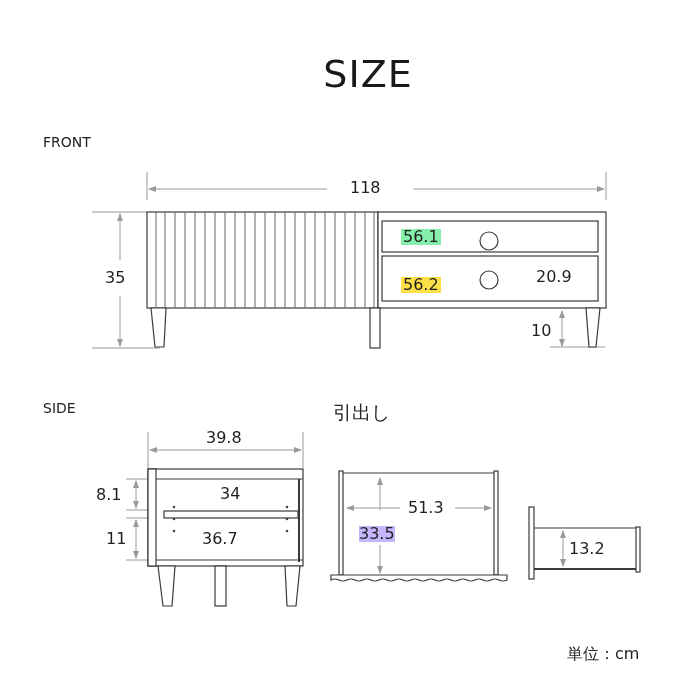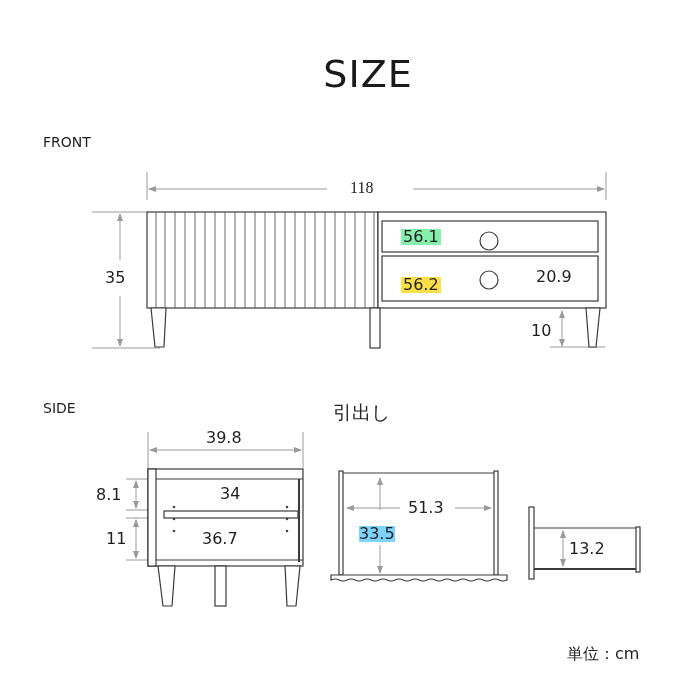--- a/index.html
+++ b/index.html
@@ -144,30 +144,30 @@
     <line x1="534" y1="528" x2="636" y2="528"></line>
     <rect x="636" y="527" width="4" height="45"></rect>
     <line x1="534" y1="569" x2="636" y2="569" stroke-width="2"></line>
   </g>
   <g stroke="#9a9a9a" stroke-width="1" fill="none">
     <line x1="563" y1="548" x2="563" y2="531" marker-end="url(#ah)"></line>
     <line x1="563" y1="548" x2="563" y2="566" marker-end="url(#ah)"></line>
   </g>
 </svg>
 
-<div class="abs dim" style="left:350px;top:180px;font-family:Liberation Serif, serif;">118</div>
+<div class="abs dim" style="left:350px;top:180px;">118</div>
 <div class="abs dim" style="left:105px;top:270px;">35</div>
 <div class="abs dim" style="left:401px;top:229px;background:#86efac;padding:0 2px;">56.1</div>
 <div class="abs dim" style="left:401px;top:277px;background:#fde047;padding:0 2px;">56.2</div>
 <div class="abs dim" style="left:536px;top:269px;">20.9</div>
 <div class="abs dim" style="left:531px;top:323px;">10</div>
 
 <div class="abs dim" style="left:206px;top:430px;">39.8</div>
 <div class="abs dim" style="left:96px;top:487px;">8.1</div>
 <div class="abs dim" style="left:106px;top:531px;">11</div>
 <div class="abs dim" style="left:220px;top:486px;">34</div>
 <div class="abs dim" style="left:202px;top:531px;">36.7</div>
 
 <div class="abs dim" style="left:408px;top:500px;">51.3</div>
-<div class="abs dim" style="left:359px;top:526px;background:#7dd3fc;">33.5</div>
+<div class="abs dim" style="left:359px;top:526px;background:#c4b5fd;">33.5</div>
 <div class="abs dim" style="left:569px;top:541px;">13.2</div>
 
 <div class="abs unit" style="left:567px;top:644px;">単位：cm</div>
 
 </body></html>

